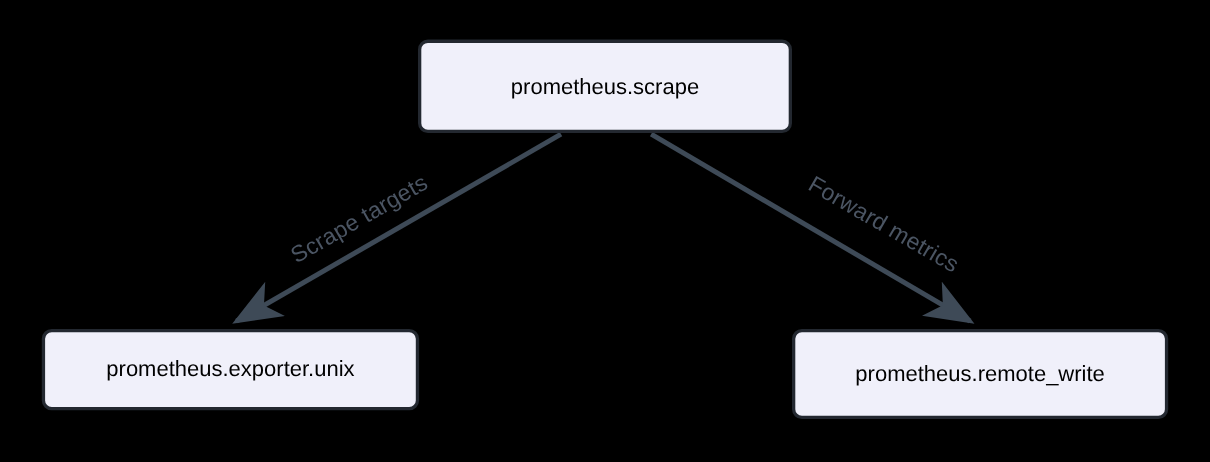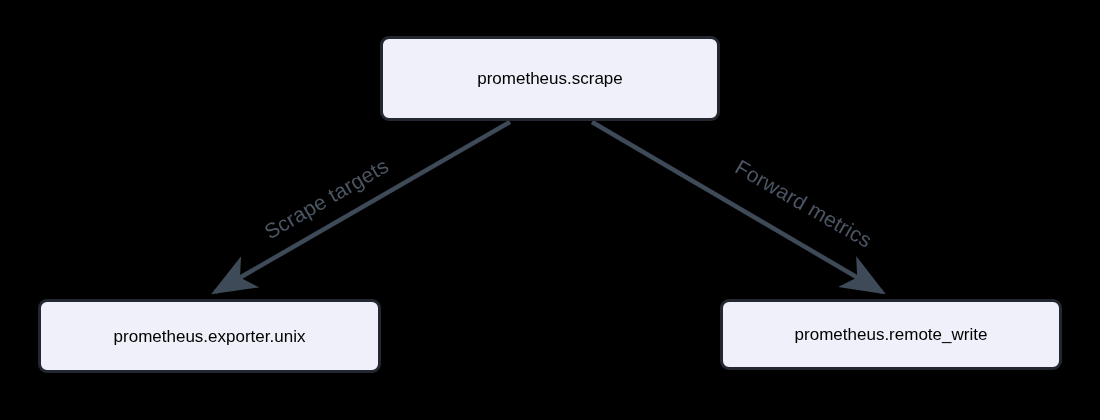--- a/index.html
+++ b/index.html
@@ -29,21 +29,21 @@
   .node {
     position: absolute;
     box-sizing: border-box;
     background: #f0f0fa;
     border: 3px solid #232830;
     border-radius: 9px;
     display: flex;
     align-items: center;
     justify-content: center;
     color: #000000;
-    font-size: 17px;
+    font-size: 20px;
     font-family: "Liberation Sans", sans-serif;
     line-height: 1;
     white-space: nowrap;
   }
   .node-label {
     color: #000000;
   }
   #node-scrape {
     left: 380px;
     top: 36px;
@@ -53,21 +53,21 @@
   #node-exporter {
     left: 38px;
     top: 299px;
     width: 343px;
     height: 74px;
   }
   #node-remote {
     left: 720px;
     top: 299px;
     width: 342px;
-    height: 71px;
+    height: 82px;
   }
   .edge-label {
     fill: #4b5563;
     font-family: "Liberation Sans", sans-serif;
     font-size: 21px;
     letter-spacing: 0.2px;
   }
 </style>
 </head>
 <body>

